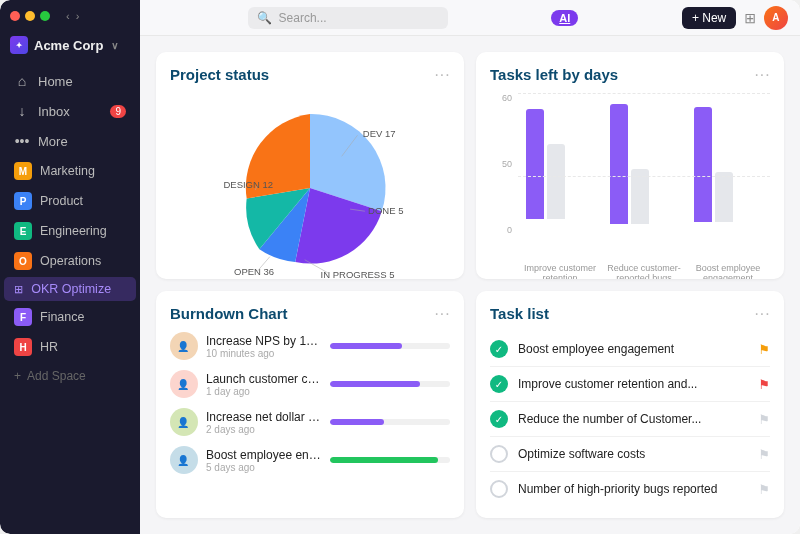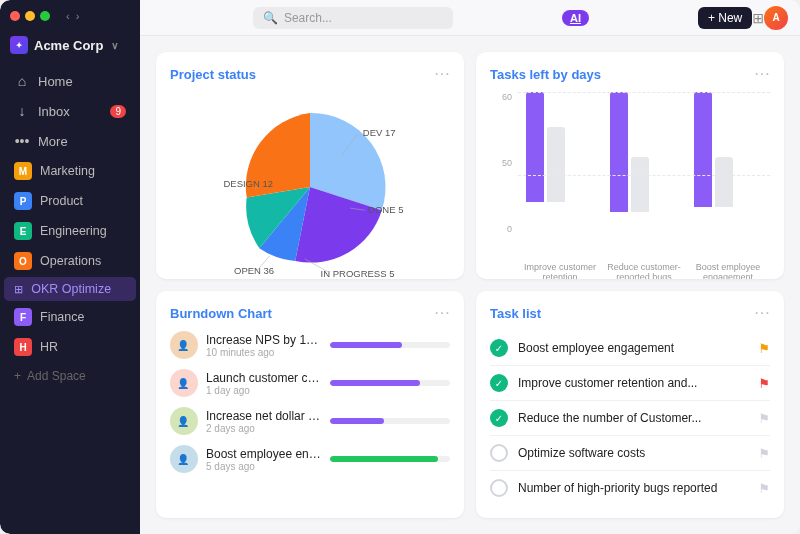--- a/index.html
+++ b/index.html
@@ -40,40 +40,40 @@
 
     .add-space { display: flex; align-items: center; gap: 6px; padding: 5px 10px; color: #666; font-size: 12px; cursor: pointer; margin: 2px 4px; }
 
     
     .main { flex: 1; background: #ffffff; display: flex; flex-direction: column; overflow: hidden; border-radius: 0 10px 10px 0; }
 
     
     .topbar { height: 36px; background: #f8f8fa; border-bottom: 1px solid #e8e8e8; display: flex; align-items: center; padding: 0 12px; gap: 8px; flex-shrink: 0; border-radius: 0 10px 0 0; }
     .search-bar { flex: 1; max-width: 200px; margin: 0 auto; background: #ebebed; border-radius: 6px; display: flex; align-items: center; gap: 6px; padding: 4px 10px; font-size: 12px; color: #999; }
     .ai-badge { background: #7c3aed; color: white; border-radius: 12px; padding: 2px 8px; font-size: 11px; font-weight: 600; text-decoration: underline; }
-    .topbar-right { display: flex; align-items: center; margin-left: auto; }
+    .topbar-right { display: flex; align-items: center; gap: 8px; margin-left: auto; }
     .new-btn { background: #1a1a2e; color: white; border: none; border-radius: 6px; padding: 4px 10px; font-size: 12px; cursor: pointer; display: flex; align-items: center; gap: 4px; }
     .grid-icon { color: #888; font-size: 14px; cursor: pointer; }
     .avatar { width: 24px; height: 24px; border-radius: 50%; background: linear-gradient(135deg, #f97316, #ef4444); display: flex; align-items: center; justify-content: center; font-size: 10px; color: white; font-weight: bold; }
 
     
     .dashboard { flex: 1; display: grid; grid-template-columns: 1fr 1fr; grid-template-rows: auto auto; gap: 0; overflow: hidden; padding: 16px; gap: 12px; background: #f5f5f7; }
 
     .card { background: white; border-radius: 10px; padding: 14px; box-shadow: 0 1px 3px rgba(0,0,0,0.06); overflow: hidden; }
 
     .card-header { display: flex; align-items: center; justify-content: space-between; margin-bottom: 10px; }
-    .card-title { font-size: 13px; font-weight: 600; color: #3b82f6; }
+    .card-title { font-size: 15px; font-weight: 600; color: #0c4a6e; }
     .card-more { color: #bbb; font-size: 16px; cursor: pointer; line-height: 1; }
 
     
     .pie-container { display: flex; align-items: center; justify-content: center; height: 190px; position: relative; }
 
     
     .bar-chart-container { height: 190px; display: flex; flex-direction: column; }
-    .bar-chart-area { flex: 1; display: flex; align-items: flex-start; gap: 0; position: relative; padding-left: 28px; padding-bottom: 24px; }
+    .bar-chart-area { flex: 1; display: flex; align-items: center; gap: 0; position: relative; padding-left: 28px; padding-bottom: 24px; }
     .y-axis { position: absolute; left: 0; top: 0; bottom: 24px; display: flex; flex-direction: column; justify-content: space-between; }
     .y-label { font-size: 9px; color: #aaa; text-align: right; width: 22px; }
     .grid-line { position: absolute; left: 28px; right: 0; border-top: 1px dashed #e8e8e8; }
     .bar-group { flex: 1; display: flex; gap: 3px; align-items: flex-end; padding: 0 8px; }
     .bar { width: 100%; border-radius: 3px 3px 0 0; }
     .bar-purple { background: #8b5cf6; }
     .bar-gray { background: #e5e7eb; }
     .x-labels { display: flex; padding-left: 28px; }
     .x-label { flex: 1; text-align: center; font-size: 9px; color: #999; padding: 4px 2px 0; }
 

